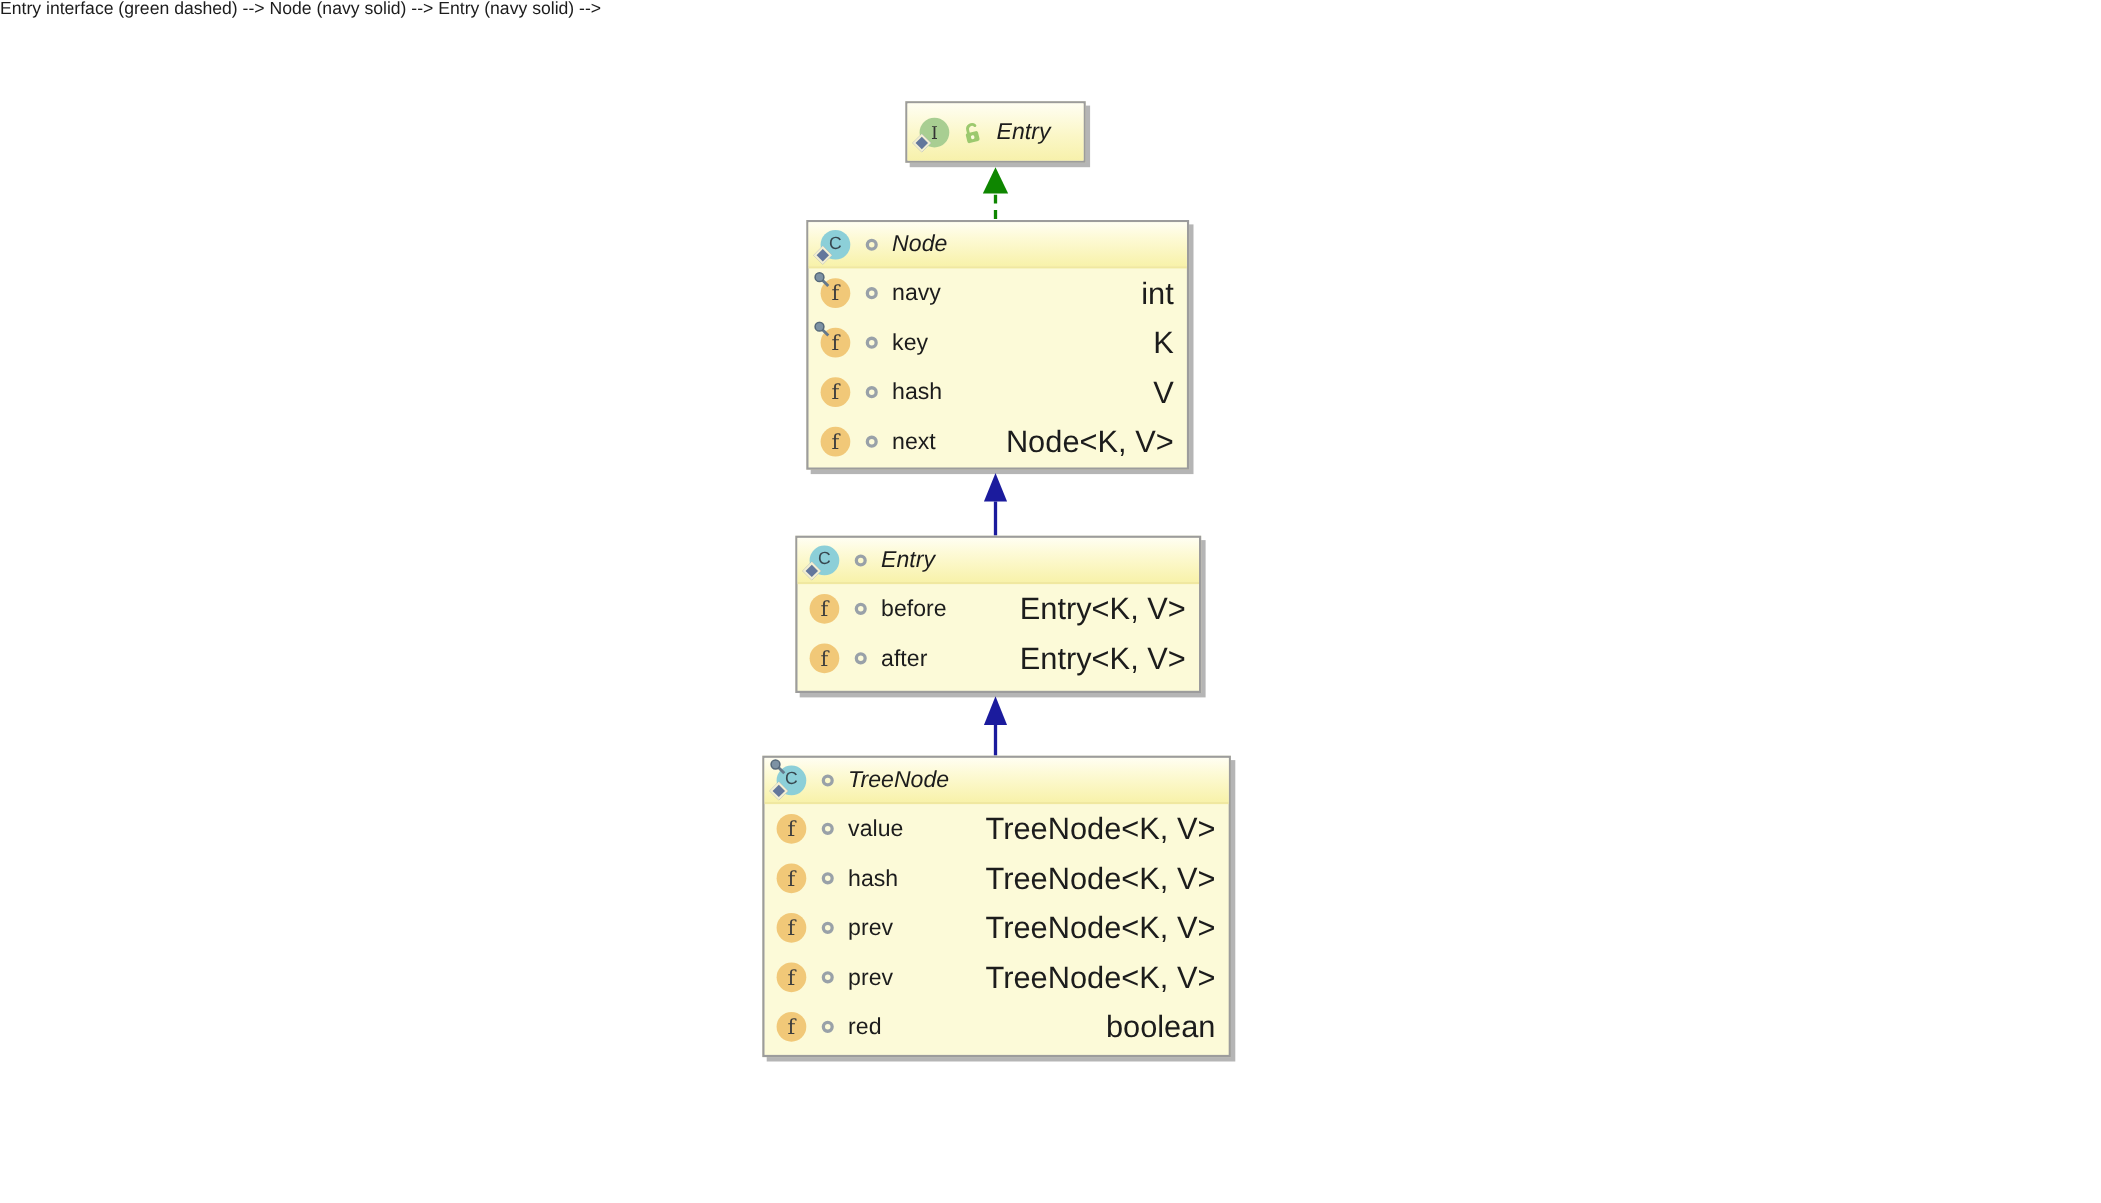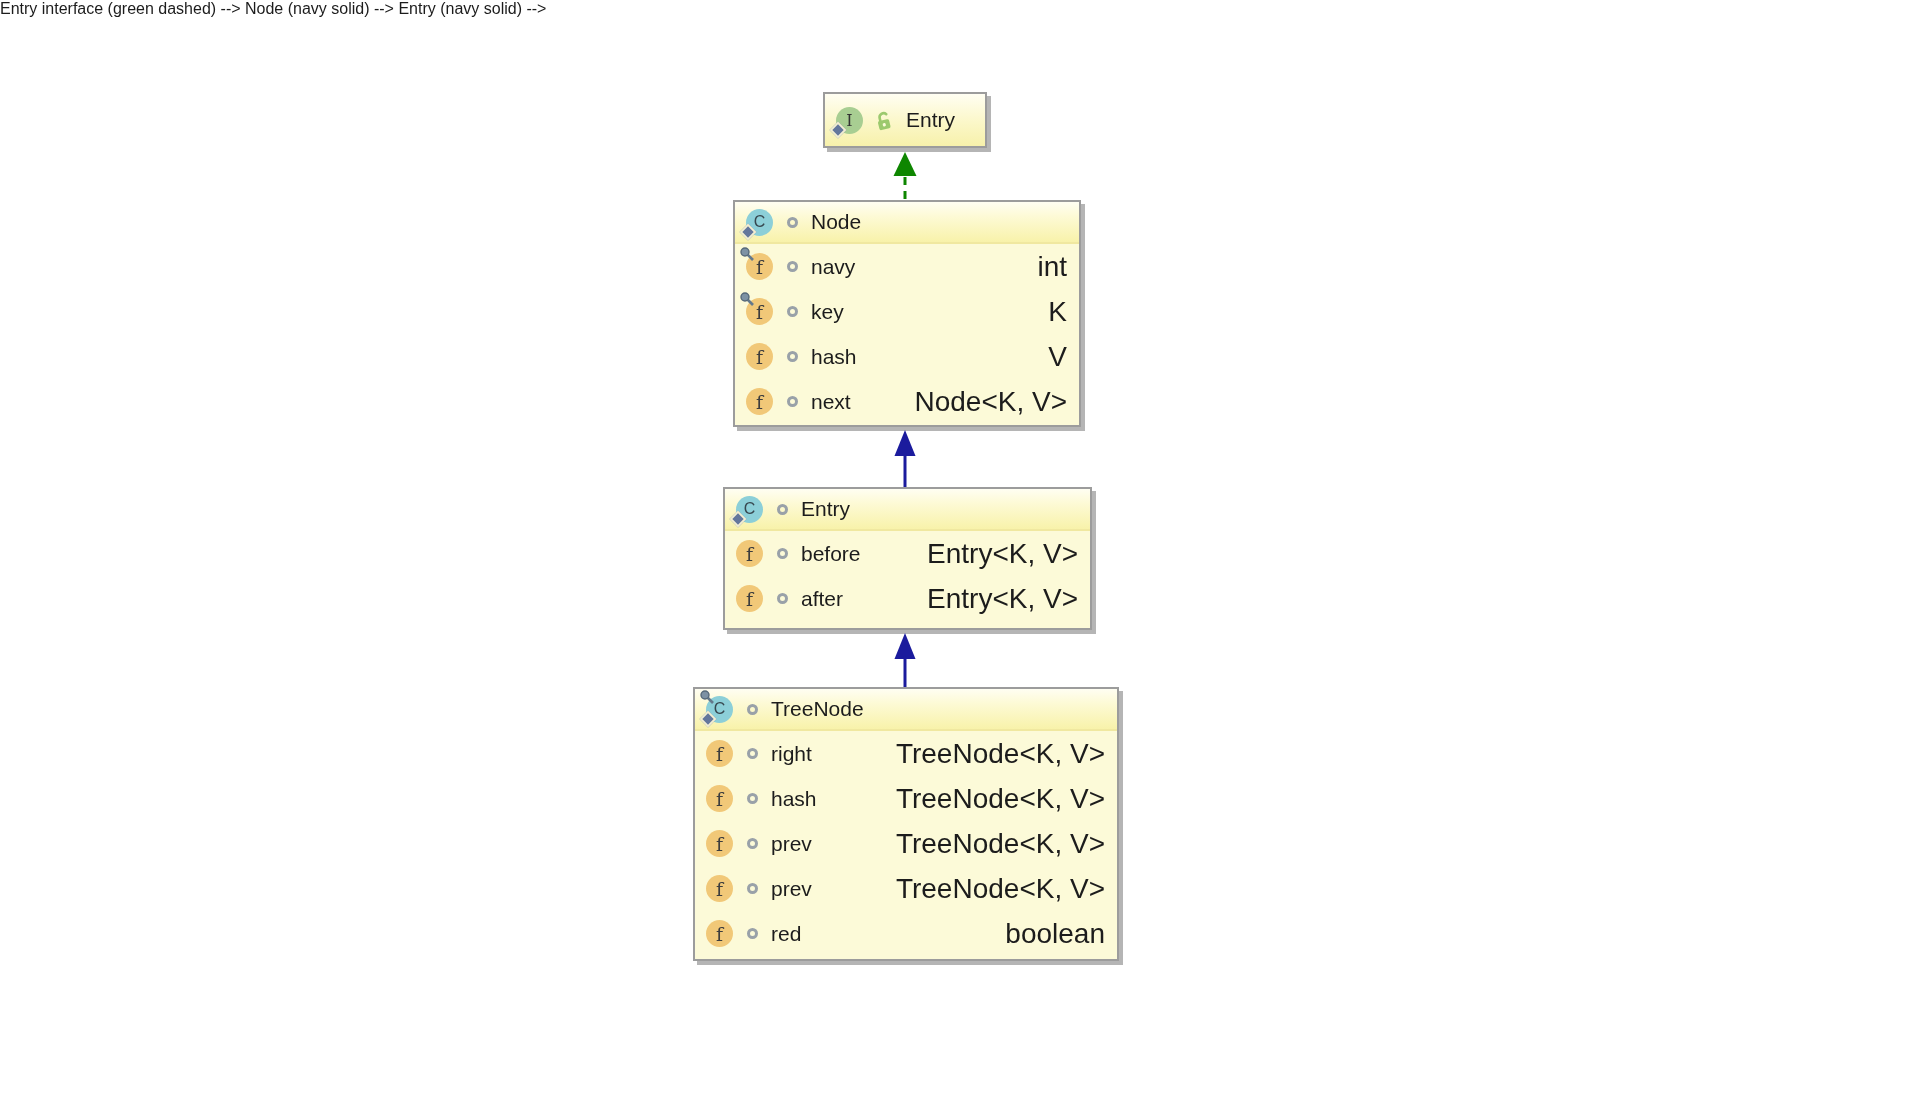--- a/index.html
+++ b/index.html
@@ -14,21 +14,21 @@
     box-shadow:4px 4px 0 #b5b5b5;
   }
   .uml-header{
     display:flex;align-items:center;box-sizing:border-box;
     height:42px;padding:0 12px 0 11px;
     background:linear-gradient(180deg,#fffef2 0%,#fdfad6 35%,#f8f2aa 100%);
     border-bottom:2px solid #f0e8a0;
   }
   .uml-header.header-only{height:100%;border-bottom:none;
     background:linear-gradient(180deg,#fffef2 0%,#fbf7c8 55%,#f7f1ab 100%);}
-  .uml-title{font-size:21px;margin-left:13px;white-space:nowrap;}
+  .uml-title{font-size:21px;margin-left:13px;white-space:nowrap;font-style:italic;}
   .uml-body{display:block;}
   .uml-row{
     display:flex;align-items:center;box-sizing:border-box;
     height:45px;padding:0 12px 0 11px;
   }
   .fname{font-size:21px;margin-left:13px;white-space:nowrap;}
   .ftype{font-size:28px;margin-left:auto;padding-left:24px;white-space:nowrap;}
   
   .icn{
     position:relative;width:27px;height:27px;border-radius:50%;flex:none;
@@ -191,21 +191,21 @@
       </span>
       <span class="ring"></span>
       <span class="uml-title">TreeNode</span>
     </div>
     <div class="uml-body">
       <div class="uml-row">
         <span class="icn icn-field">
           <span class="glyph-f">f</span>
         </span>
         <span class="ring"></span>
-        <span class="fname">right</span>
+        <span class="fname">value</span>
         <span class="ftype">TreeNode&lt;K, V&gt;</span>
       </div>
       <div class="uml-row">
         <span class="icn icn-field">
           <span class="glyph-f">f</span>
         </span>
         <span class="ring"></span>
         <span class="fname">hash</span>
         <span class="ftype">TreeNode&lt;K, V&gt;</span>
       </div>

